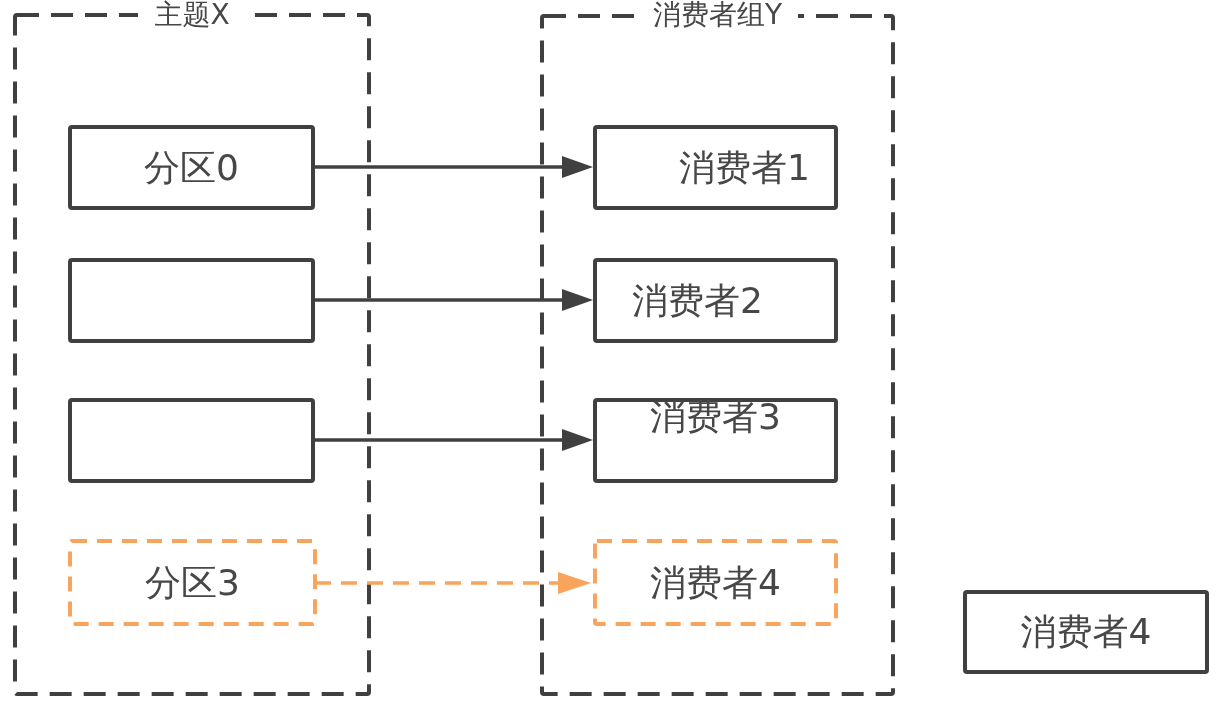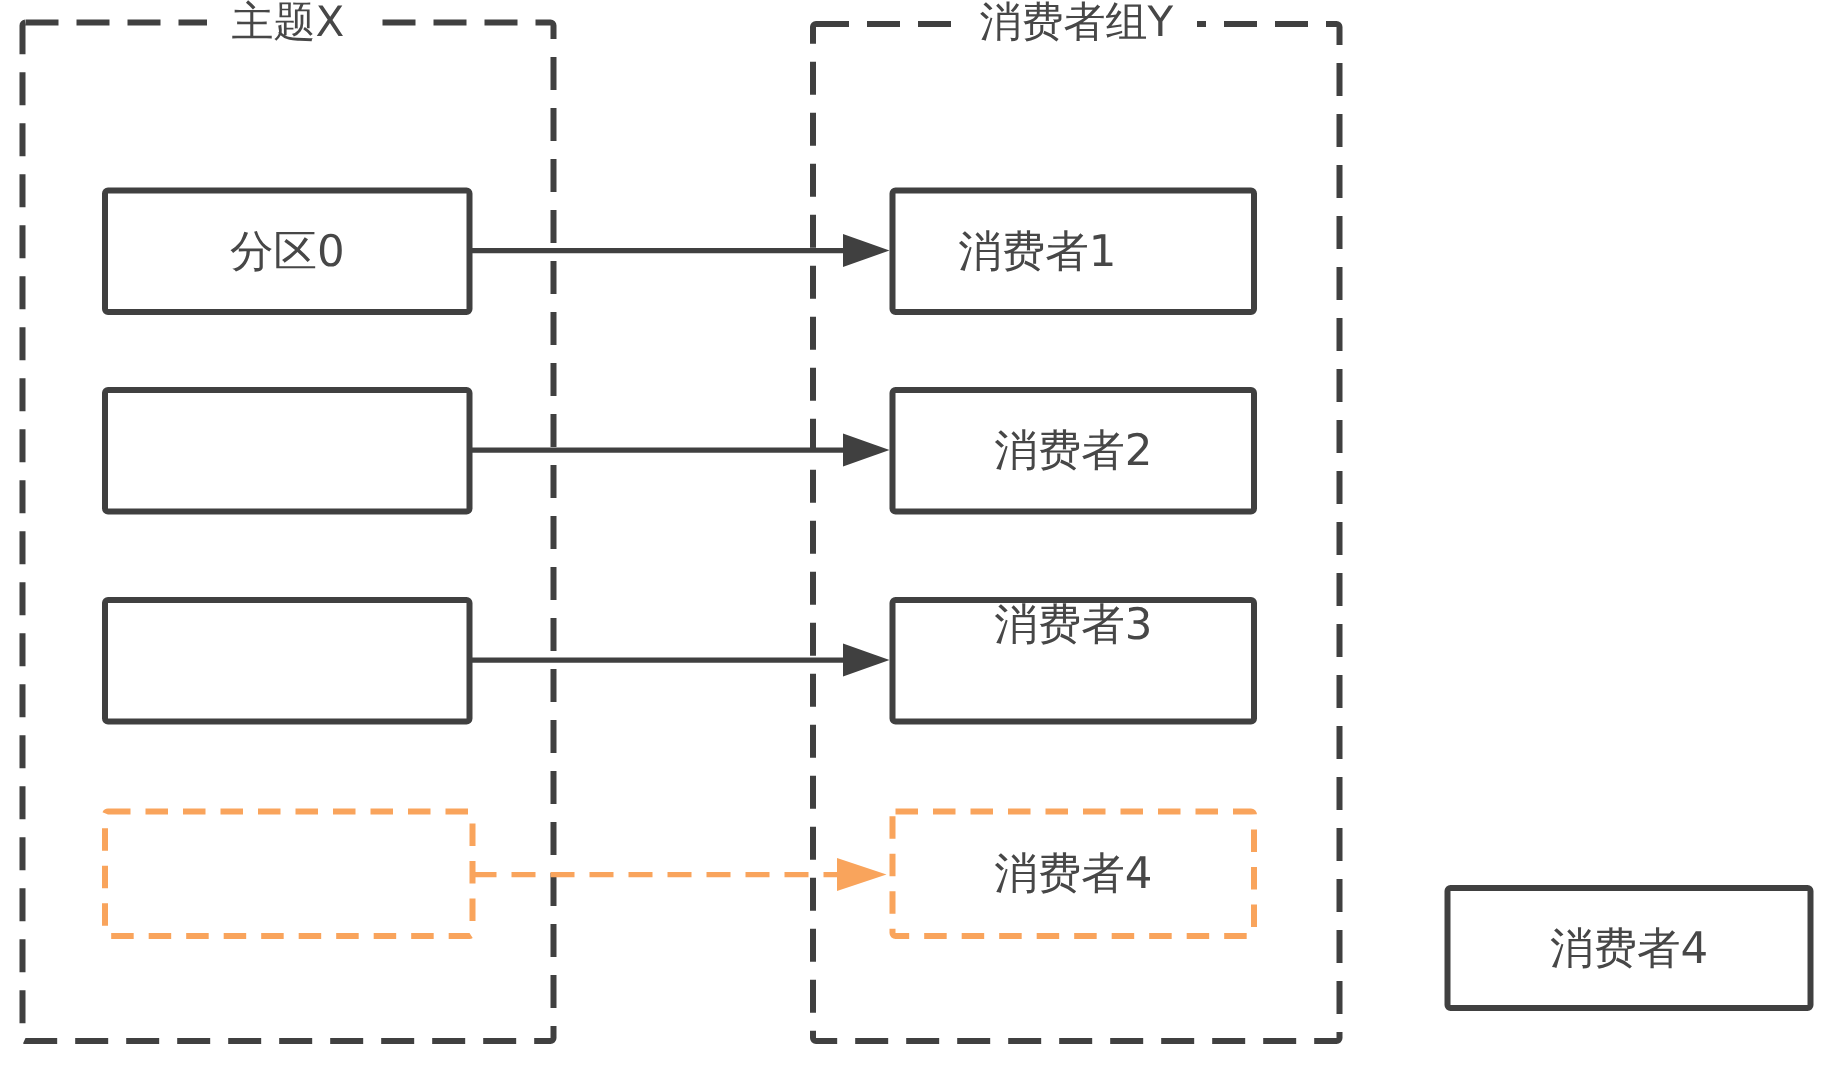--- a/index.html
+++ b/index.html
@@ -22,21 +22,21 @@
   .stroke-dark  { stroke: var(--line-dark, #404040); }
   .stroke-orange{ stroke: var(--accent-orange, #F9A45C); }
   .fill-dark    { fill: var(--line-dark, #404040); }
   .fill-orange  { fill: var(--accent-orange, #F9A45C); }
   .label {
     position: absolute;
     display: flex;
     align-items: center;
     justify-content: center;
     color: var(--text-color, #474747);
-    font-size: 29px;
+    font-size: 36px;
     line-height: 1.2;
     white-space: nowrap;
     pointer-events: none;
   }
   .group-title {
     position: absolute;
     text-align: center;
     font-size: 28px;
     color: var(--text-color, #474747);
   }
@@ -82,21 +82,22 @@
   </svg>
 
   <div class="group-title" style="left:15px; top:-4px; width:354px;">
     <span>主题X</span>
   </div>
   <div class="group-title" style="left:542px; top:-4px; width:351px;">
     <span>消费者组Y</span>
   </div>
 
   <div class="label" style="left:70px; top:127px; width:243px; height:81px;">分区0</div>
+  <div class="label" style="left:70px; top:541px; width:245px; height:83px;">分区3</div>
 
-  <div class="label" style="left:571px; top:127px; width:241px; height:81px;">消费者1</div>
-  <div class="label" style="left:595px; top:260px; width:241px; height:81px;">消费者2</div>
+  <div class="label" style="left:624px; top:127px; width:241px; height:81px;">消费者1</div>
+  <div class="label" style="left:577px; top:260px; width:241px; height:81px;">消费者2</div>
   <div class="label" style="left:595px; top:376px; width:241px; height:81px;">消费者3</div>
   <div class="label" style="left:595px; top:541px; width:241px; height:83px;">消费者4</div>
 
   <div class="label" style="left:965px; top:592px; width:242px; height:80px;">消费者4</div>
 
 </div>
 
 </body></html>

